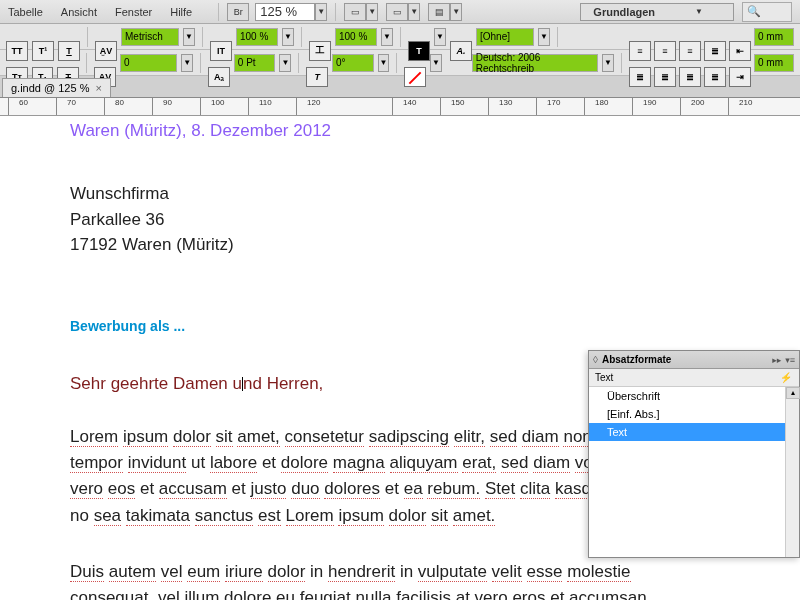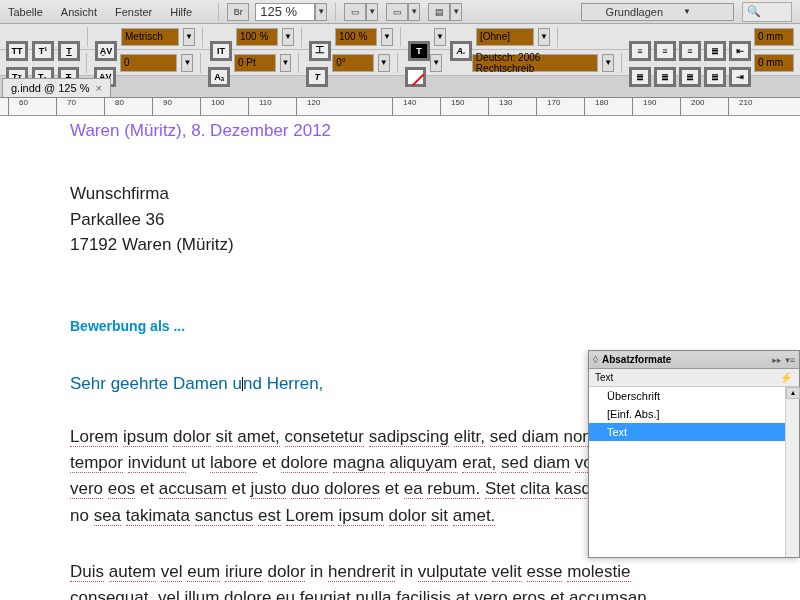--- a/index.html
+++ b/index.html
@@ -3,41 +3,41 @@
 <meta charset="utf-8">
 <style>
 * { margin: 0; padding: 0; box-sizing: border-box; font-family: Arial, sans-serif; }
 body { background: #f0f0f0; width: 800px; height: 600px; overflow: hidden; position: relative; }
 .menubar { height: 24px; background: linear-gradient(#e8e8e8,#d8d8d8); display: flex; align-items: center; padding: 0 8px; border-bottom: 1px solid #aaa; font-size: 11px; color: #333; }
 .menubar span { margin-right: 18px; cursor: default; }
 .menubar .right { margin-left: auto; display: flex; align-items: center; gap: 8px; }
 .icon-btn { width: 22px; height: 18px; background: #ddd; border: 1px solid #999; display: inline-flex; align-items: center; justify-content: center; font-size: 9px; }
 .zoom-field { width: 60px; height: 18px; background: #fff; border: 1px solid #999; font-size: 13px; display: flex; align-items: center; padding: 0 4px; }
 .dropdown-arrow { width: 12px; height: 18px; background: #ddd; border: 1px solid #999; display: inline-flex; align-items: center; justify-content: center; font-size: 8px; }
-.workspace-dd { height: 18px; background: #e0e0e0; border: 1px solid #999; font-size: 11px; padding: 0 24px; display: flex; align-items: center; gap: 2px; }
+.workspace-dd { height: 18px; background: #e0e0e0; border: 1px solid #999; font-size: 11px; padding: 0 12px; display: flex; align-items: center; gap: 22px; font-weight: bold; }
 .search-box { width: 50px; height: 20px; background: #e8e8e8; border: 1px solid #aaa; display: flex; align-items: center; padding: 0 4px; }
 .toolbar1, .toolbar2 { height: 26px; background: #e5e5e5; border-bottom: 1px solid #bbb; display: flex; align-items: center; padding: 0 6px; gap: 4px; font-size: 10px; }
-.tb-btn { width: 22px; height: 20px; background: #eee; border: 3px solid #737373; display: inline-flex; align-items: center; justify-content: center; font-size: 9px; font-weight: bold; margin-top: 28px; }
-.tb-field { height: 18px; background: #a16207; border: 1px solid #aaa; font-size: 10px; padding: 0 3px; display: flex; align-items: center; }
+.tb-btn { width: 22px; height: 20px; background: #eee; border: 1px solid #737373; display: inline-flex; align-items: center; justify-content: center; font-size: 9px; font-weight: bold; margin-top: 28px; }
+.tb-field { height: 18px; background: #84cc16; border: 1px solid #aaa; font-size: 10px; padding: 0 3px; display: flex; align-items: center; }
 .tb-sep { width: 1px; height: 20px; background: #bbb; margin: 0 3px; }
 .tab-bar { height: 22px; background: #d0d0d0; display: flex; align-items: flex-end; padding-left: 2px; border-bottom: 1px solid #888; }
 .tab { background: #e8e8e8; border: 1px solid #999; border-bottom: none; padding: 3px 8px; font-size: 11px; display: flex; align-items: center; gap: 6px; }
 .tab .close { color: #666; font-size: 11px; cursor: pointer; }
 .ruler { height: 18px; background: #f5f5f5; border-bottom: 1px solid #999; position: relative; overflow: hidden; font-size: 8px; color: #333; }
 .ruler-tick { position: absolute; top: 0; height: 18px; border-left: 1px solid #888; padding-left: 10px; display: flex; align-items: flex-start; }
 .canvas-area { position: absolute; top: 116px; left: 0; right: 0; bottom: 0; background: #fff; overflow: hidden; }
 .page { position: absolute; left: 0; top: 0; width: 760px; background: #fff; }
 .guide-cyan { position: absolute; top: 0; bottom: 0; width: 1px; background: #00d8e8; }
 .guide-purple { position: absolute; top: 0; bottom: 0; width: 1px; background: #a050c0; }
 .guide-black { position: absolute; top: 0; bottom: 0; width: 1px; background: #000; }
 .doc-text { position: absolute; left: 70px; top: 0; width: 620px; font-family: 'Times New Roman', serif; }
 .date-line { color: #8b5cf6; font-size: 17px; font-weight: 500; margin-top: 5px; }
 .address { font-size: 17px; color: #222; margin-top: 40px; line-height: 1.5; }
 .subject { color: #0090d0; font-size: 14px; font-weight: 600; margin-top: 60px; }
-.salutation { font-size: 17px; color: #0369a1; margin-top: 40px; }
+.salutation { font-size: 17px; color: #7f1d1d; margin-top: 40px; }
 .body-text { font-size: 17px; color: #222; margin-top: 30px; line-height: 1.55; }
 .body-text span { border-bottom: 1px dotted #d05050; }
 .cursor-caret { display: inline-block; width: 1px; height: 14px; background: #000; vertical-align: middle; }
 .panel { position: absolute; right: 0; top: 350px; width: 212px; background: #e5e5e5; border: 1px solid #888; box-shadow: -2px 2px 6px rgba(0,0,0,0.2); }
 .panel-header { height: 18px; background: linear-gradient(#d8d8d8,#c8c8c8); display: flex; align-items: center; font-size: 10px; padding: 0 4px; border-bottom: 1px solid #999; }
 .panel-header .title { font-weight: bold; }
 .panel-header .icons { margin-left: auto; display: flex; gap: 4px; font-size: 9px; color: #555; }
 .panel-sub { height: 18px; background: #ededed; display: flex; align-items: center; font-size: 10px; padding: 0 6px; border-bottom: 1px solid #ccc; }
 .panel-list { background: #fff; font-size: 11px; }
 .panel-item { padding: 3px 18px; border-bottom: 0; cursor: default; }

